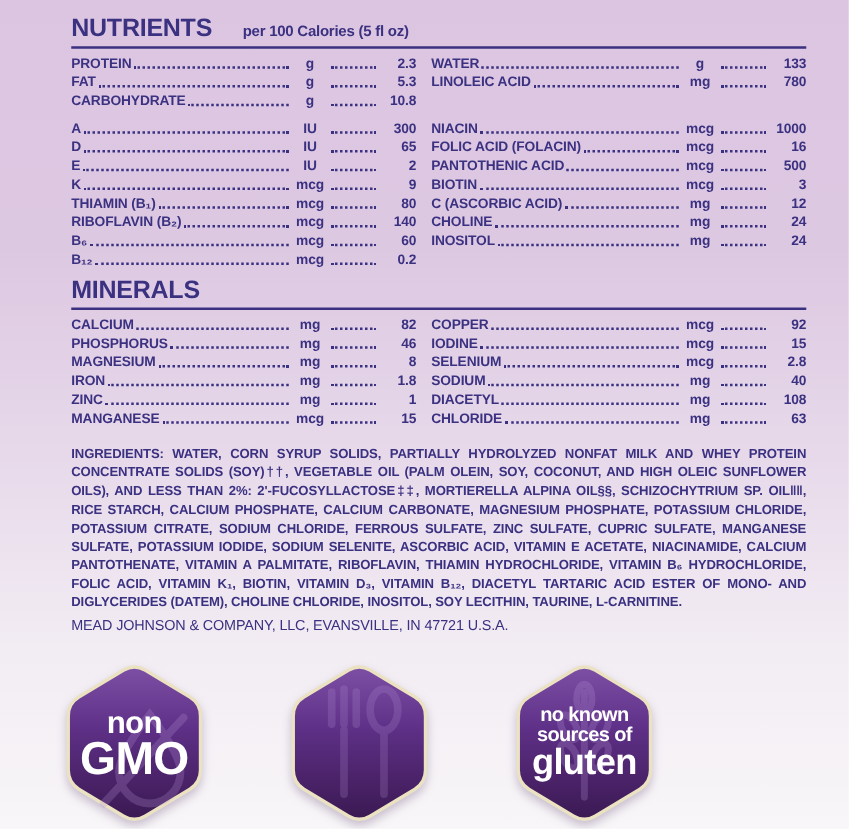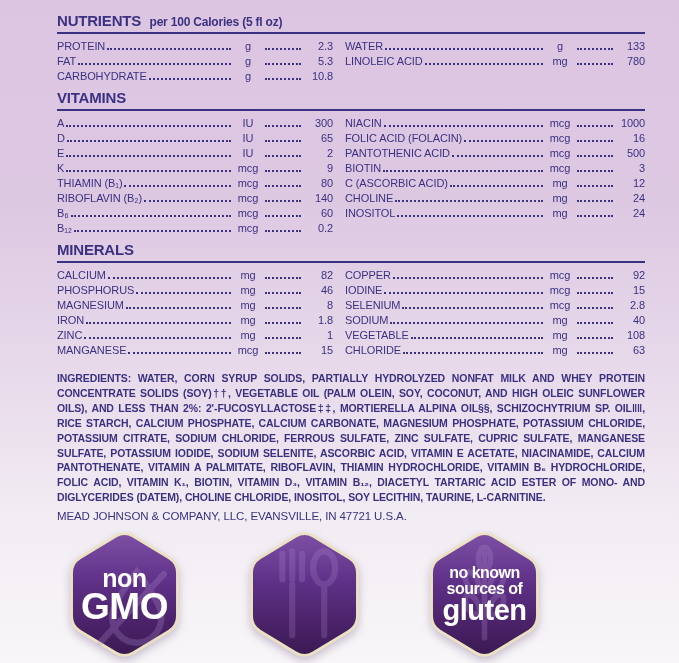--- a/index.html
+++ b/index.html
@@ -4,32 +4,32 @@
 <style>
   html,body{margin:0;padding:0;}
   body{
     width:679px;height:663px;overflow:hidden;position:relative;
     font-family:"Liberation Sans","DejaVu Sans",sans-serif;
     background:linear-gradient(to bottom,#dcc5e1 0%,#ddc8e2 30%,#e7d9ea 55%,#f2ecf3 78%,#f8f6f8 100%);
     color:#3b3181;
   }
   .panel{position:absolute;left:57px;top:12px;width:588px;}
   .sec-head{border-bottom:2px solid #3b3181;padding-bottom:2px;margin-bottom:3px;white-space:nowrap;}
-  .sec-title{font-size:15px;font-weight:bold;letter-spacing:-0.2px;}
-  .sec-sub{font-size:12px;font-weight:bold;margin-left:4px;letter-spacing:-0.2px;}
+  .sec-title{font-size:20px;font-weight:bold;letter-spacing:-0.2px;}
+  .sec-sub{font-size:12px;font-weight:bold;margin-left:20px;letter-spacing:-0.2px;}
   .cols{display:grid;grid-template-columns:276px 1fr;column-gap:12px;margin-bottom:7px;}
-  .row{display:flex;align-items:flex-end;height:15px;font-size:11px;font-weight:normal;letter-spacing:-0.1px;justify-content:flex-end;}
+  .row{display:flex;align-items:flex-end;height:15px;font-size:11px;font-weight:bold;letter-spacing:-0.1px;justify-content:flex-end;}
   .row .n{white-space:nowrap;}
   .dots{flex:1 1 auto;border-bottom:2px dotted #3b3181;margin:0 2px 2px 2px;min-width:6px;}
   .d2{flex:0 0 36px;}
   .u{flex:0 0 30px;text-align:center;white-space:nowrap;}
   .v{flex:0 0 30px;text-align:right;white-space:nowrap;}
   .ing{font-size:10.5px;line-height:14.9px;font-weight:bold;text-align:justify;letter-spacing:-0.1px;margin-top:15px;}
   .mfr{font-size:11.5px;font-weight:normal;margin-top:5px;letter-spacing:-0.1px;}
-  .badges{position:absolute;left:63px;top:531px;display:flex;gap:57px;}
+  .badges{position:absolute;left:46px;top:531px;display:flex;gap:57px;}
   .badge{position:relative;width:123px;height:127px;filter:drop-shadow(0 4px 4px rgba(80,50,100,0.28));}
   .badge svg{position:absolute;inset:0;width:100%;height:100%;}
   .btxt{position:absolute;inset:0;display:flex;flex-direction:column;align-items:center;justify-content:center;
         color:#ffffff;font-weight:bold;text-align:center;letter-spacing:-0.5px;}
   .t-non{font-size:25px;line-height:23px;}
   .t-gmo{font-size:37px;line-height:33px;}
   .t-kosher{font-size:26px;line-height:26px;}
   .t-halal{font-size:26px;line-height:28px;}
   .t-sm{font-size:16px;line-height:16px;}
   .t-gluten{font-size:29px;line-height:27px;}
@@ -81,23 +81,20 @@
             <span class="dots"></span>
             <span class="u">mg</span>
             <span class="dots d2"></span>
             <span class="v">780</span>
           </div>
         </div>
     </div>
   </div>
 
   <div>
-    <div class="sec-head">
-      <span class="sec-title">VITAMINS</span>
-    </div>
     <div class="cols">
       <div class="col">
           <div class="row">
             <span class="n">A</span>
             <span class="dots"></span>
             <span class="u">IU</span>
             <span class="dots d2"></span>
             <span class="v">300</span>
           </div>
           <div class="row">
@@ -276,21 +273,21 @@
             <span class="v">2.8</span>
           </div>
           <div class="row">
             <span class="n">SODIUM</span>
             <span class="dots"></span>
             <span class="u">mg</span>
             <span class="dots d2"></span>
             <span class="v">40</span>
           </div>
           <div class="row">
-            <span class="n">VEGETABLE</span>
+            <span class="n">DIACETYL</span>
             <span class="dots"></span>
             <span class="u">mg</span>
             <span class="dots d2"></span>
             <span class="v">108</span>
           </div>
           <div class="row">
             <span class="n">CHLORIDE</span>
             <span class="dots"></span>
             <span class="u">mg</span>
             <span class="dots d2"></span>

